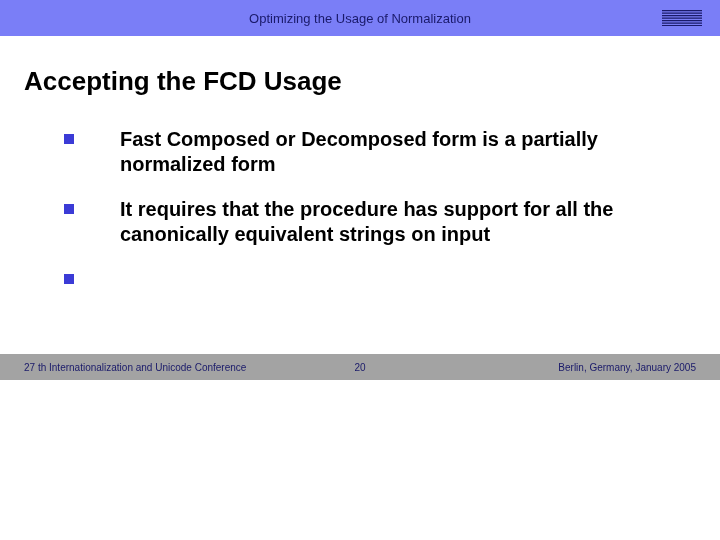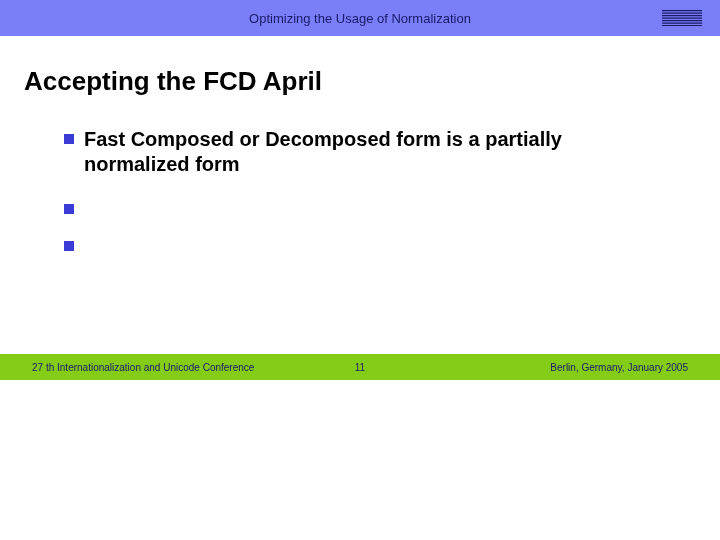--- a/index.html
+++ b/index.html
@@ -5,24 +5,24 @@
   * { margin: 0; padding: 0; box-sizing: border-box; }
   html, body { width: 720px; height: 540px; font-family: Arial, Helvetica, sans-serif; background: #fff; overflow: hidden; }
   .slide { width: 720px; height: 380px; position: relative; display: flex; flex-direction: column; }
   .header { height: 36px; background: #7a7ef7; display: flex; align-items: center; justify-content: center; position: relative; }
   .header-title { color: #1a1a6a; font-size: 13px; font-family: Arial, sans-serif; }
   .ibm-logo { position: absolute; right: 18px; top: 50%; transform: translateY(-50%); display: flex; gap: 1.5px; }
   .ibm-bars { width: 40px; height: 16px; }
   .body { flex: 1; padding: 30px 24px 10px 24px; }
   .title { font-size: 26px; font-weight: bold; color: #000; margin-bottom: 30px; }
   .bullets { padding-left: 40px; }
-  .bullet { display: flex; align-items: flex-start; margin-bottom: 20px; }
+  .bullet { display: flex; align-items: flex-start; margin-bottom: 20px; gap: 36px; }
   .bullet-marker { width: 10px; height: 10px; background: #3b3bd6; margin-top: 7px; margin-right: 10px; flex-shrink: 0; }
   .bullet-text { font-size: 20px; font-weight: bold; color: #000; line-height: 1.25; max-width: 560px; }
-  .footer { height: 26px; background: #84cc16; display: flex; align-items: center; justify-content: space-between; padding: 0 32px; color: #1a1a6a; font-size: 10px; }
+  .footer { height: 26px; background: #a3a3a3; display: flex; align-items: center; justify-content: space-between; padding: 0 24px; color: #1a1a6a; font-size: 10px; }
   .footer-center { position: absolute; left: 50%; transform: translateX(-50%); }
 </style>
 </head>
 <body>
 
 <div class="slide">
 
   <div class="header">
     <span class="header-title">Optimizing the Usage of Normalization</span>
     <span class="ibm-logo" aria-label="IBM">
@@ -34,34 +34,35 @@
           <rect x="0" y="15" width="80" height="2.5"></rect>
           <rect x="0" y="20" width="80" height="2.5"></rect>
           <rect x="0" y="25" width="80" height="2.5"></rect>
           <rect x="0" y="30" width="80" height="2.5"></rect>
         </g>
       </svg>
     </span>
   </div>
 
   <div class="body">
-    <h1 class="title">Accepting the FCD April</h1>
+    <h1 class="title">Accepting the FCD Usage</h1>
     <div class="bullets">
       <div class="bullet">
         <div class="bullet-marker"></div>
         <div class="bullet-text">Fast Composed or Decomposed form is a partially normalized form</div>
       </div>
       <div class="bullet">
         <div class="bullet-marker"></div>
+        <div class="bullet-text">It requires that the procedure has support for all the canonically equivalent strings on input</div>
       </div>
       <div class="bullet">
         <div class="bullet-marker"></div>
       </div>
     </div>
   </div>
 
   <div class="footer">
     <span>27 th Internationalization and Unicode Conference</span>
-    <span class="footer-center">11</span>
+    <span class="footer-center">20</span>
     <span>Berlin, Germany, January 2005</span>
   </div>
 
 </div>
 
 </body></html>

